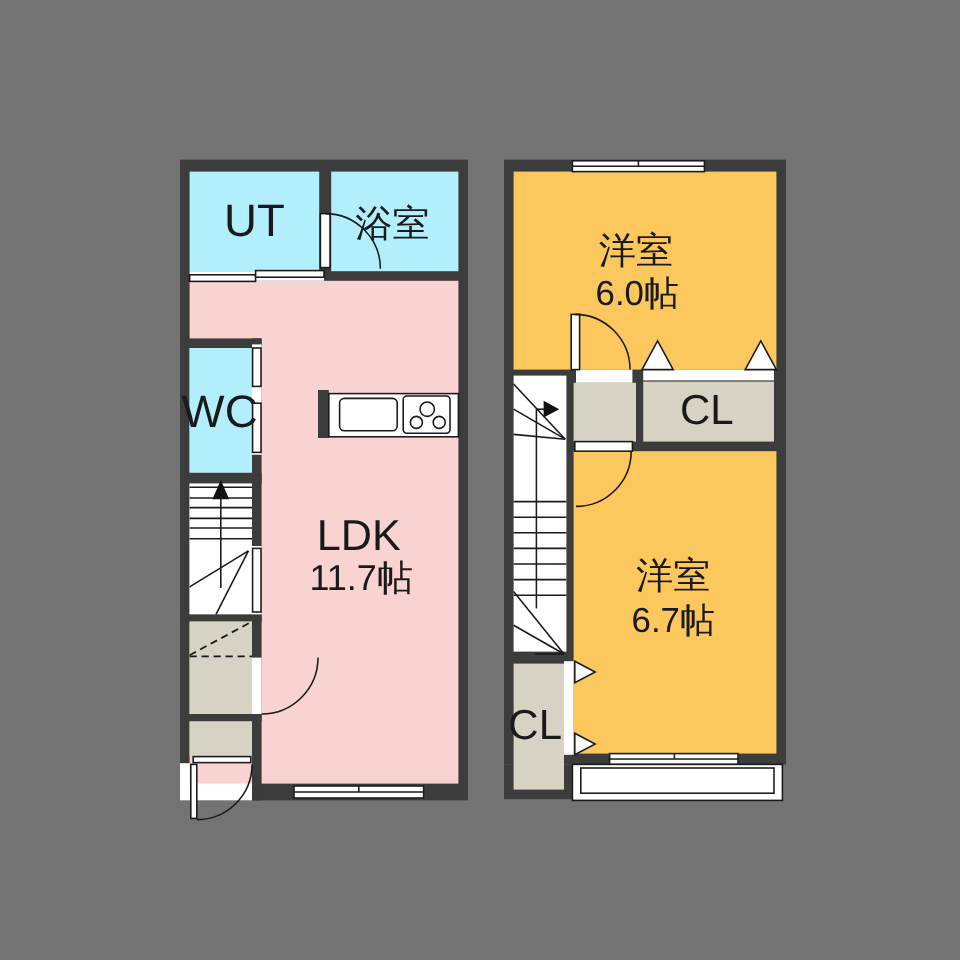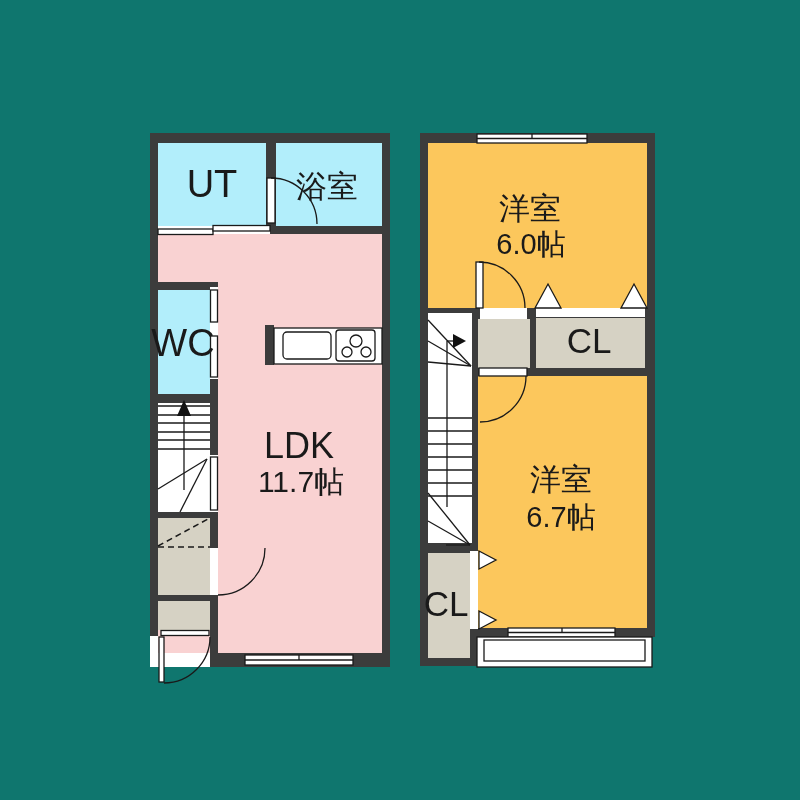--- a/index.html
+++ b/index.html
@@ -1,16 +1,16 @@
 <!DOCTYPE html>
 <html><head>
 <meta charset="utf-8">
 <style>
   html,body{margin:0;padding:0;background:#fff;}
-  .canvas{position:relative;width:800px;height:800px;background:#0f766e;overflow:hidden;
+  .canvas{position:relative;width:800px;height:800px;background:#737373;overflow:hidden;
           font-family:"Liberation Sans","DejaVu Sans",sans-serif;}
   svg{display:block;}
   .wall{fill:#3c3c3c;}
   .white{fill:#ffffff;}
   .ln{stroke:#1a1a1a;stroke-width:1.3;fill:none;}
   .panel{fill:#ffffff;stroke:#1a1a1a;stroke-width:1.3;}
   .dashed{stroke:#1a1a1a;stroke-width:1.5;fill:none;stroke-dasharray:6 4;}
   .tri{fill:#ffffff;stroke:#1a1a1a;stroke-width:1.3;}
   .arrowhead{fill:#111111;}
   text{fill:#1a1a1a;text-anchor:middle;font-family:"Liberation Sans","DejaVu Sans",sans-serif;}

